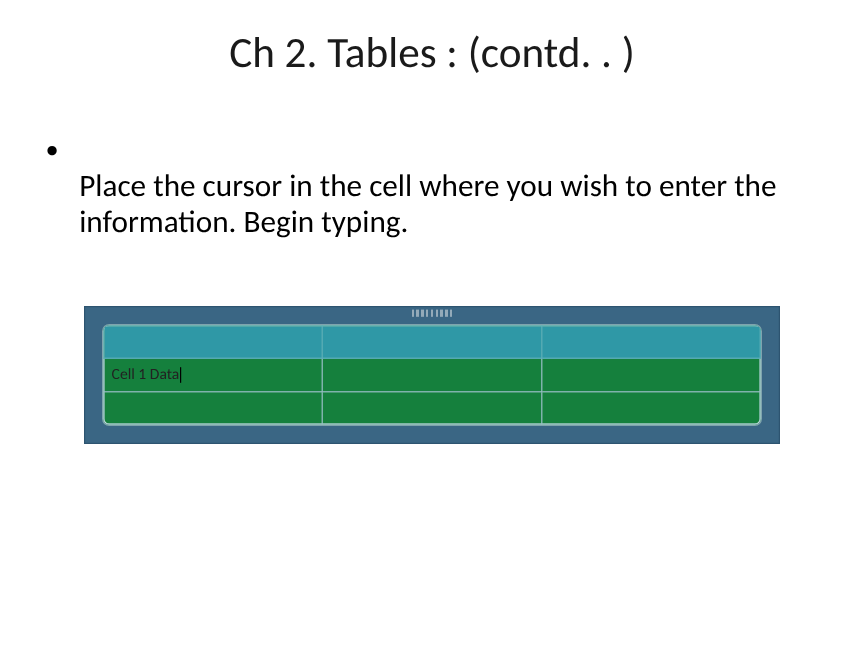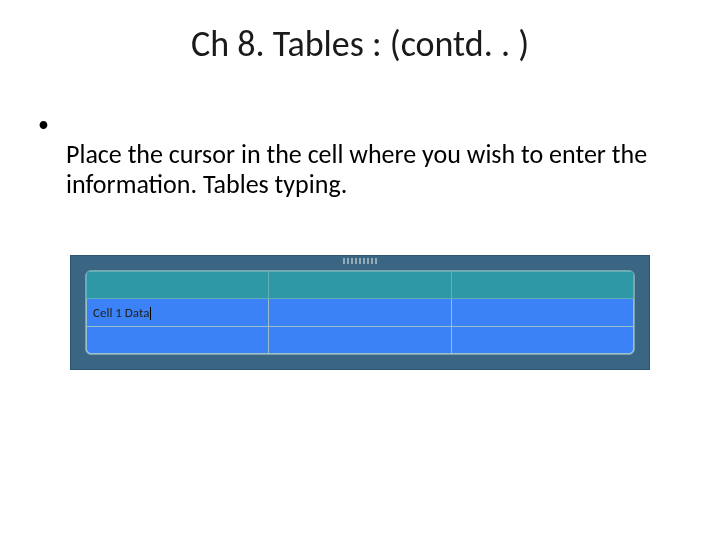--- a/index.html
+++ b/index.html
@@ -77,21 +77,21 @@
       transparent 2px 4px
     );
     opacity: 0.6;
   }
   .table-wrap {
     position: absolute;
     top: 14px;
     left: 14px;
     right: 14px;
     bottom: 14px;
-    background: #3b82f6;
+    background: #15803d;
     border: 1px solid #7fa3ad;
     border-radius: 6px;
     box-shadow: inset 0 0 0 1px #cfe3e8;
     overflow: hidden;
   }
   table.inner {
     width: 100%;
     height: 100%;
     border-collapse: collapse;
     table-layout: fixed;
@@ -116,28 +116,28 @@
     background: #000;
     vertical-align: middle;
     margin-left: 1px;
   }
 </style>
 </head>
 <body>
 
 <div class="slide">
 
-  <div class="title">Ch 8. Tables : (contd. . )</div>
+  <div class="title">Ch 2. Tables : (contd. . )</div>
 
   <div class="body">
     <div class="bullet">
       <div class="bullet-marker">•</div>
       <div class="bullet-content">
         <br>
-        <span>Place the cursor in the cell where you wish to enter the information.  Tables typing.</span>
+        <span>Place the cursor in the cell where you wish to enter the information.  Begin typing.</span>
       </div>
     </div>
   </div>
 
   <div class="figure">
     <div class="grip"></div>
     <div class="table-wrap">
       <table class="inner">
         <tbody>
             <tr class="header-row">

